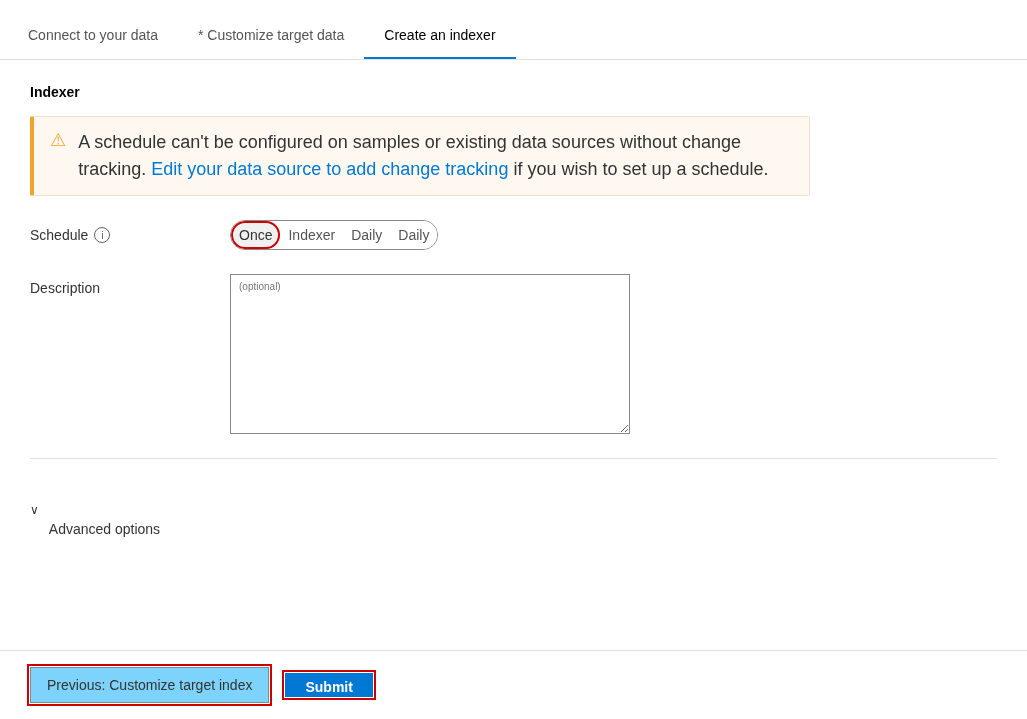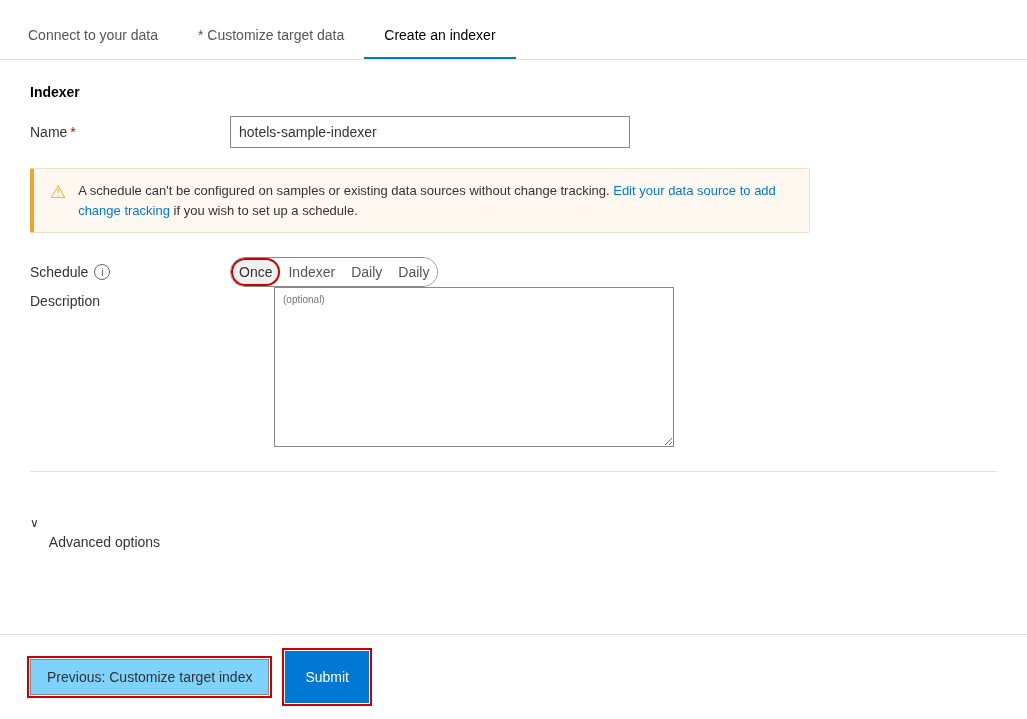--- a/index.html
+++ b/index.html
@@ -109,34 +109,35 @@
     }
 
     .warning-icon {
       color: #f0a32a;
       font-size: 18px;
       flex-shrink: 0;
       margin-top: 0px;
     }
 
     .warning-text {
-      font-size: 13px;
+      font-size: 18px;
       color: #333;
       line-height: 1.5;
     }
 
     .warning-link {
       color: #0078d4;
       text-decoration: none;
     }
 
     
     .schedule-row {
       display: flex;
       align-items: center;
+      margin-bottom: 24px;
     }
 
     .schedule-label {
       width: 200px;
       font-size: 14px;
       color: #333;
       display: flex;
       align-items: center;
       gap: 6px;
       flex-shrink: 0;
@@ -180,21 +181,20 @@
       outline: 2px solid #c00;
       outline-offset: -2px;
       border-radius: 20px;
     }
 
     
     .description-row {
       display: flex;
       align-items: flex-start;
       margin-bottom: 24px;
-      gap: 44px;
     }
 
     .description-label {
       width: 200px;
       font-size: 14px;
       color: #333;
       flex-shrink: 0;
       padding-top: 6px;
     }
 
@@ -259,47 +259,41 @@
       outline-offset: 1px;
     }
 
     .btn-primary {
       padding: 6px 20px;
       font-size: 14px;
       background: #0078d4;
       color: #fff;
       border: none;
       cursor: pointer;
-      height: 52px;
-      font-weight: 400;
+      height: 24px;
+      font-weight: 700;
       outline: 2px solid #c00;
       outline-offset: 1px;
     }
   </style>
 </head>
 <body>
 
 <div class="page-container">
 
   <nav class="tab-nav">
     <div class="tab-item">Connect to your data</div>
     <div class="tab-item">* Customize target data</div>
     <div class="tab-item active">Create an indexer</div>
   </nav>
 
   <div class="main-content">
 
     <div class="section-title">Indexer</div>
 
-    <div class="form-row">
-      <div class="form-label">
-        <span>Name</span><span class="required-star">*</span>
-      </div>
-      <input type="text" class="form-input" value="hotels-sample-indexer" style="">
-    </div>
 
     <div class="warning-banner">
       <span class="warning-icon">⚠</span>
       <div class="warning-text">
         A schedule can't be configured on samples or existing data sources without change tracking.
         <a href="#" class="warning-link">Edit your data source to add change tracking</a>
         if you wish to set up a schedule.
       </div>
     </div>
 

